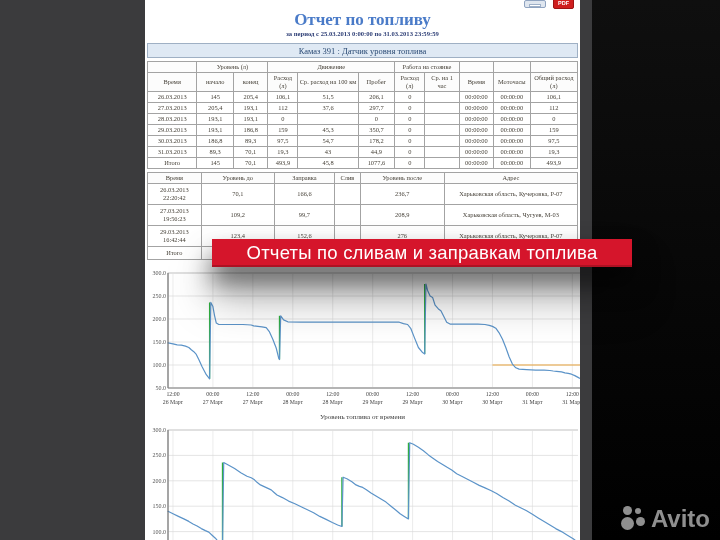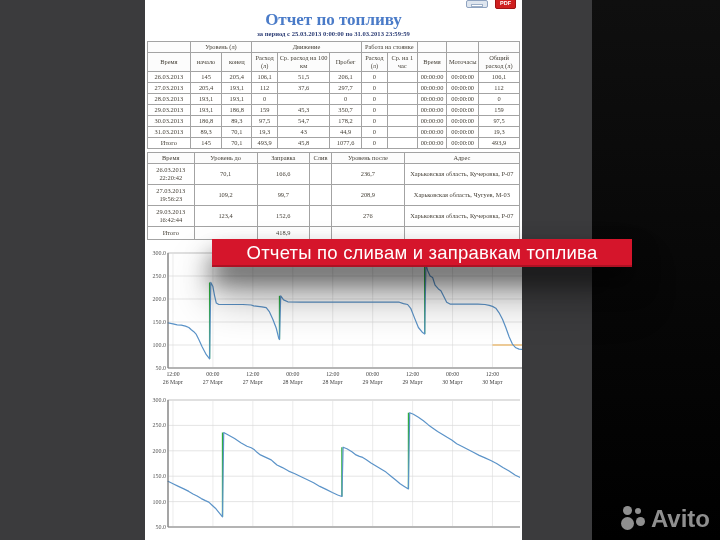--- a/index.html
+++ b/index.html
@@ -1,20 +1,20 @@
 <!DOCTYPE html>
 <html><head>
 <meta charset="utf-8">
 <style>
   *{box-sizing:border-box;margin:0;padding:0}
   html,body{width:720px;height:540px}
   body{position:relative;overflow:hidden;background:#3b3b3d;font-family:"Liberation Serif",serif}
   .bg-right{position:absolute;left:592px;top:0;width:128px;height:540px;
     background:linear-gradient(180deg,#0f0f0f 0%,#060606 60%,#000 100%)}
-  .doc{position:absolute;left:145px;top:0;width:377px;height:540px;background:#fff;overflow:hidden}
+  .doc{position:absolute;left:145px;top:0;width:435px;height:540px;background:#fff;overflow:hidden}
   .doc-icons{position:absolute;top:-3px;right:6px;display:flex;gap:7px;align-items:flex-start}
   .printer{width:22px;height:13px;position:relative}
   .printer .body{position:absolute;left:0;top:3px;width:22px;height:8px;background:#dfe6ef;border:1px solid #8fa3c0;border-radius:2px}
   .printer .paper{position:absolute;left:4px;top:0;width:14px;height:5px;background:#fff;border:1px solid #8fa3c0}
   .printer .slot{position:absolute;left:5px;top:7px;width:12px;height:3px;background:#fff;border:1px solid #9eb0c8}
   .pdficon{width:21px;height:12px;background:#cf1f1f;border-radius:2px;color:#fff;
     font-family:"Liberation Sans",sans-serif;font-size:5.5px;font-weight:bold;
     display:flex;align-items:center;justify-content:center;border:1px solid #9e1414}
   .title{margin-top:11px;text-align:center;font-size:17px;font-weight:bold;color:#4a7bc8;line-height:18px}
   .period{text-align:center;font-size:6.6px;font-weight:bold;color:#2b3c74;margin-top:1px;line-height:8px}
@@ -52,20 +52,21 @@
     <span class="printer">
       <span class="paper"></span>
       <span class="body"></span>
       <span class="slot"></span>
     </span>
     <span class="pdficon">PDF</span>
   </div>
 
   <div class="title">Отчет по топливу</div>
   <div class="period">за период с 25.03.2013 0:00:00 по 31.03.2013 23:59:59</div>
+  <div class="vehicle">Камаз 391 : Датчик уровня топлива</div>
 
   <table class="t1">
     <colgroup>
       <col style="width:11.5%">
         <col style="width:8.5%">
         <col style="width:8%">
       <col style="width:7%">
         <col style="width:14%">
         <col style="width:8.5%">
       <col style="width:7%">
@@ -299,20 +300,21 @@
         <text x="305.54400000000004" y="134" text-anchor="middle" font-size="5.8" fill="#444" font-family="&quot;Liberation Serif&quot;,serif">30 Март</text>
         <text x="345.48" y="126" text-anchor="middle" font-size="5.8" fill="#444" font-family="&quot;Liberation Serif&quot;,serif">12:00</text>
         <text x="345.48" y="134" text-anchor="middle" font-size="5.8" fill="#444" font-family="&quot;Liberation Serif&quot;,serif">30 Март</text>
         <text x="385.416" y="126" text-anchor="middle" font-size="5.8" fill="#444" font-family="&quot;Liberation Serif&quot;,serif">00:00</text>
         <text x="385.416" y="134" text-anchor="middle" font-size="5.8" fill="#444" font-family="&quot;Liberation Serif&quot;,serif">31 Март</text>
         <text x="425.352" y="126" text-anchor="middle" font-size="5.8" fill="#444" font-family="&quot;Liberation Serif&quot;,serif">12:00</text>
         <text x="425.352" y="134" text-anchor="middle" font-size="5.8" fill="#444" font-family="&quot;Liberation Serif&quot;,serif">31 Март</text>
       </svg>
   </div>
 
+  <div class="caption">Уровень топлива от времени</div>
 
   <div class="chart2-wrap">
     <svg id="chart2" width="443" height="150" viewBox="0 0 443 150">
         <rect x="21" y="6" width="416" height="127" fill="#ffffff" stroke="#bcbcbc" stroke-width="0.8"></rect>
         <line x1="25.992" y1="6" x2="25.992" y2="133" stroke="#e3e3e3" stroke-width="0.7"></line>
         <line x1="65.928" y1="6" x2="65.928" y2="133" stroke="#e3e3e3" stroke-width="0.7"></line>
         <line x1="105.86399999999999" y1="6" x2="105.86399999999999" y2="133" stroke="#e3e3e3" stroke-width="0.7"></line>
         <line x1="145.8" y1="6" x2="145.8" y2="133" stroke="#e3e3e3" stroke-width="0.7"></line>
         <line x1="185.73600000000002" y1="6" x2="185.73600000000002" y2="133" stroke="#e3e3e3" stroke-width="0.7"></line>
         <line x1="225.672" y1="6" x2="225.672" y2="133" stroke="#e3e3e3" stroke-width="0.7"></line>

